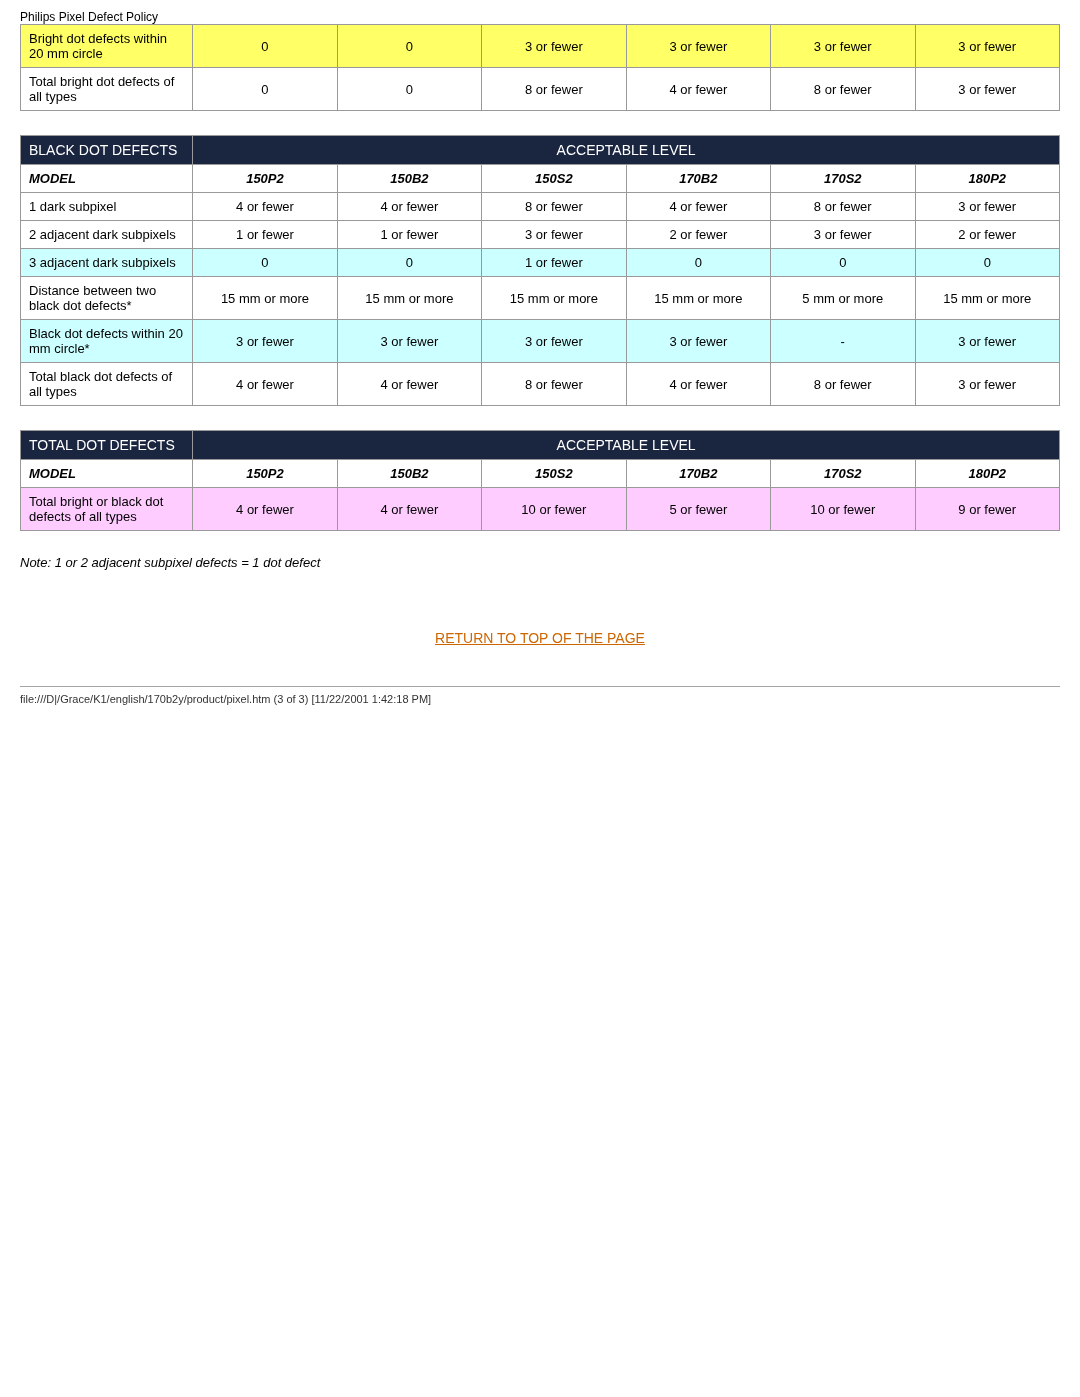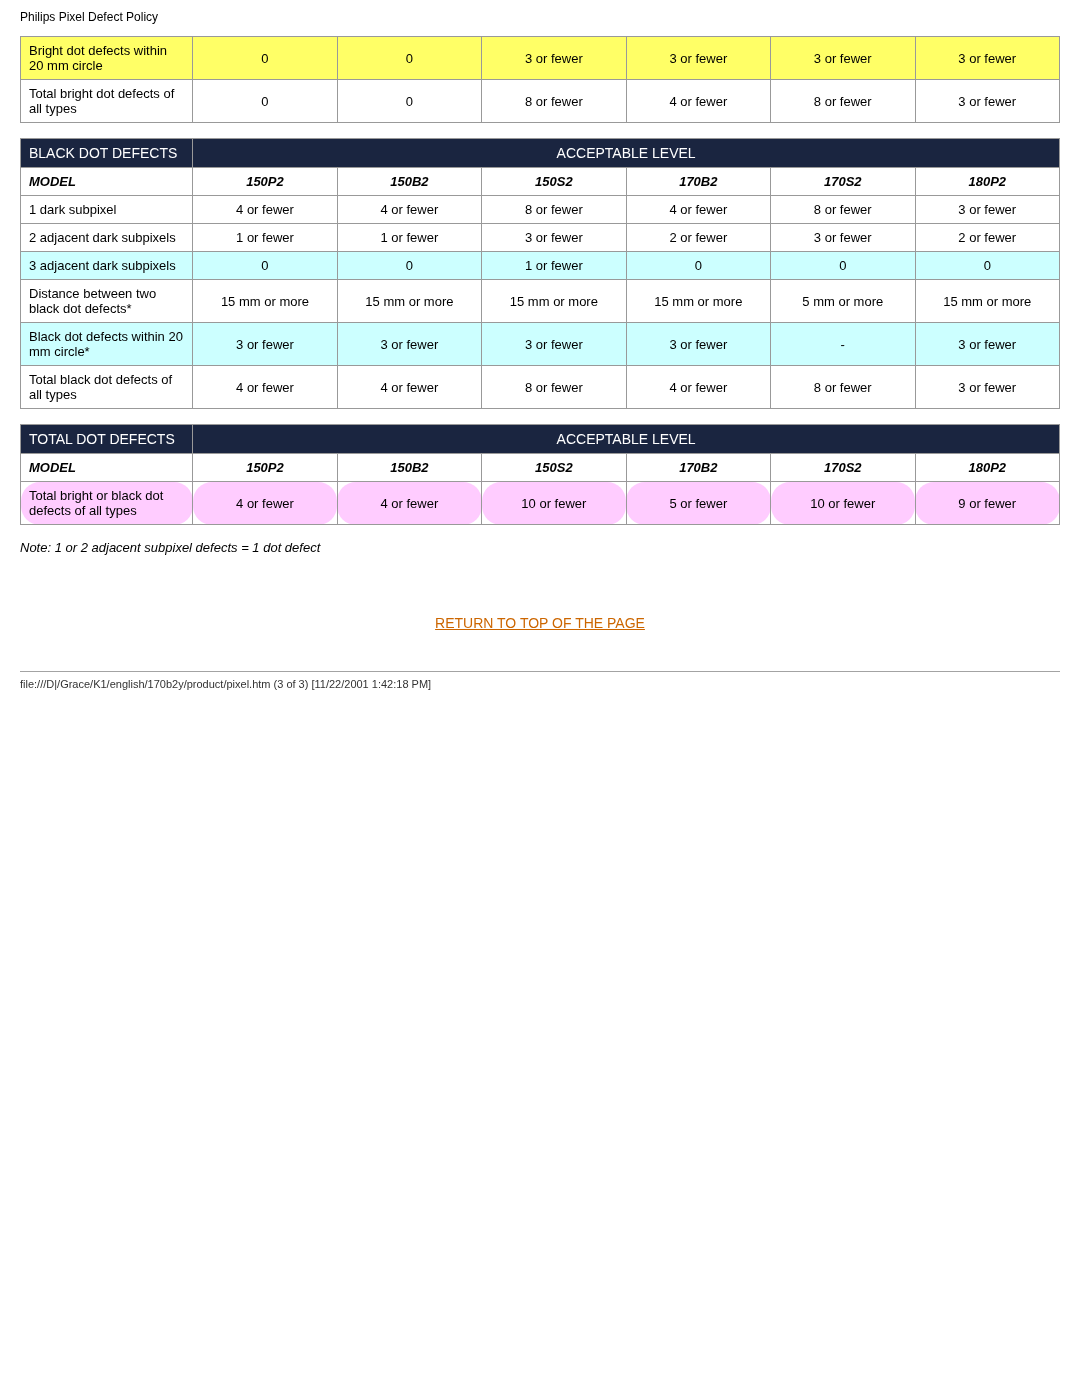--- a/index.html
+++ b/index.html
@@ -8,27 +8,27 @@
       font-size: 13px;
       background: #fff;
       color: #000;
       width: 1080px;
       min-height: 1397px;
       padding: 10px 20px 10px 20px;
     }
 
     .page-title {
       font-size: 12px;
-      margin-bottom: 12px;
+      margin-bottom: 0;
     }
 
     table {
       border-collapse: collapse;
       width: 100%;
-      margin-bottom: 15px;
+      margin-bottom: 24px;
     }
 
     td, th {
       border: 1px solid #999;
       padding: 6px 8px;
       vertical-align: middle;
       text-align: left;
     }
 
     
@@ -52,21 +52,20 @@
     }
 
     
     .cyan-row td {
       background-color: #ccffff;
     }
 
     
     .pink-row td {
       background-color: #ffccff;
-      border-radius: 19px;
     }
 
     
     .white-row td {
       background-color: #fff;
     }
 
     .note-text {
       font-style: italic;
       font-size: 13px;

